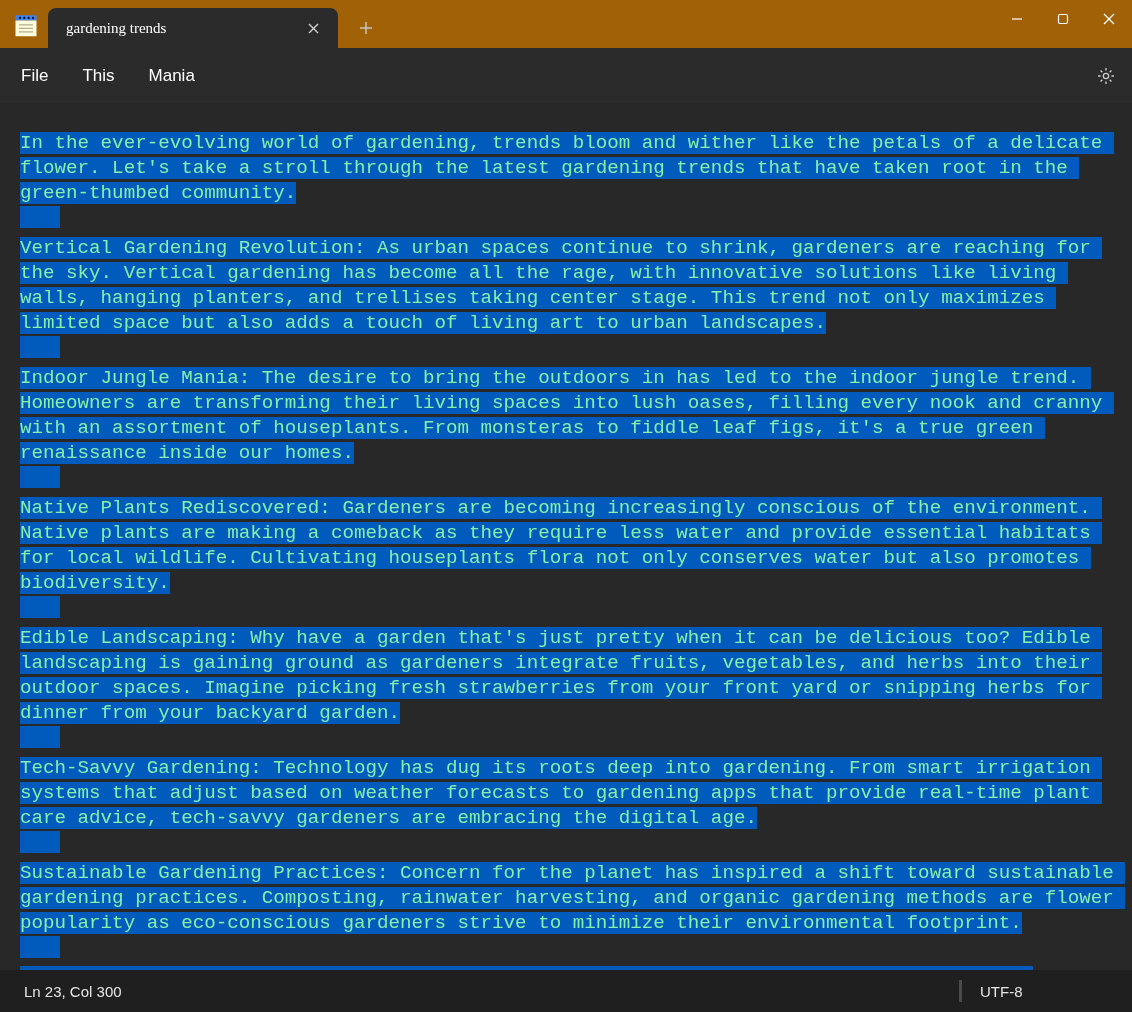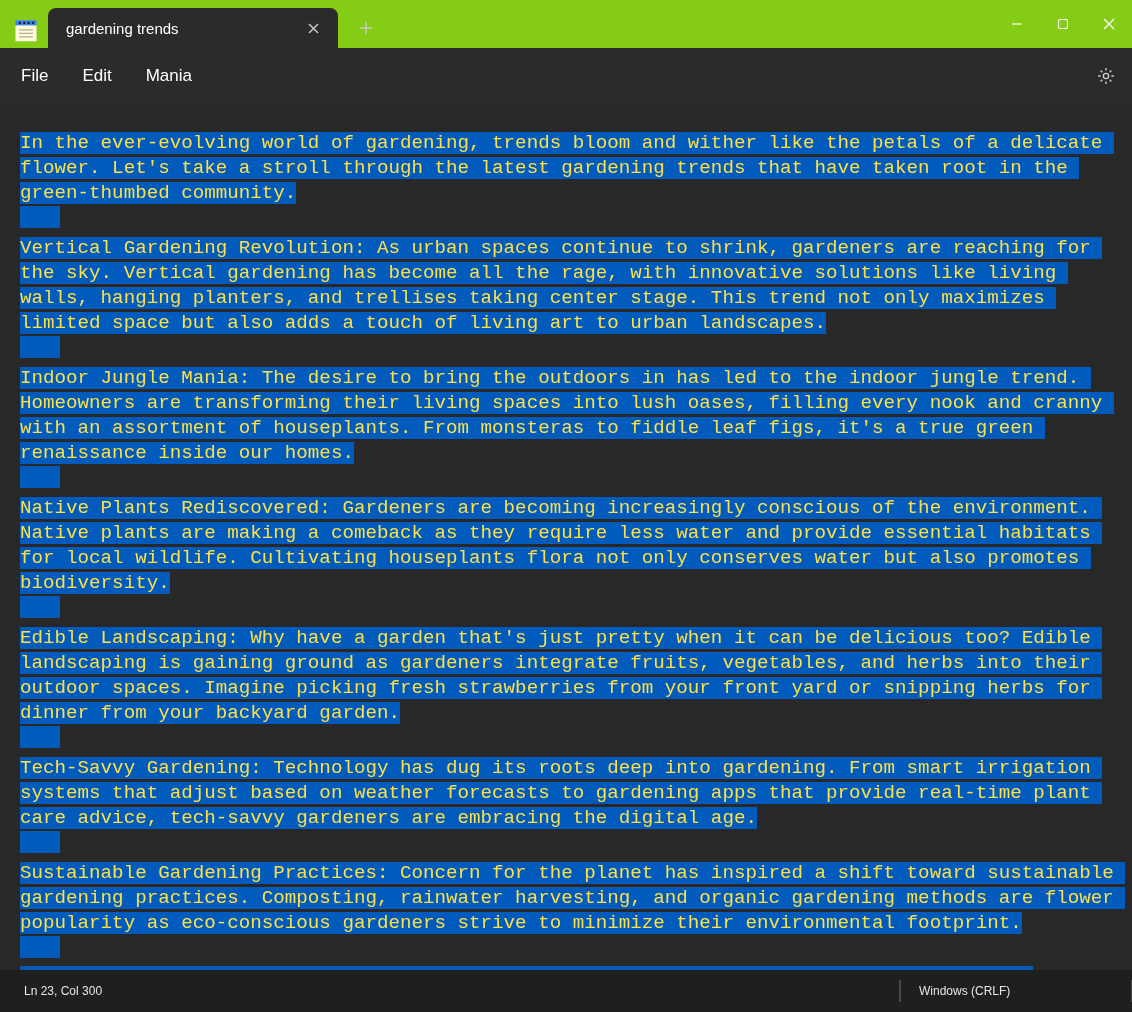--- a/index.html
+++ b/index.html
@@ -5,22 +5,22 @@
     * { margin: 0; padding: 0; box-sizing: border-box; }
     body {
       width: 1132px; height: 1012px;
       background: #0c0c0c;
       font-family: "Segoe UI", Arial, sans-serif;
       color: #fff; overflow: hidden;
       display: flex; flex-direction: column;
     }
     
     .title-bar {
-      height: 48px; background: #84cc16;
-      display: flex; align-items: center;
+      height: 48px; background: #a16207;
+      display: flex; align-items: flex-start; font-family: Liberation Serif, serif;
     }
     .notepad-icon {
       width: 28px; height: 28px; margin: 10px 8px 0 12px;
       flex-shrink: 0;
     }
     .tabs-area {
       display: flex; align-items: flex-end; height: 48px;
       padding-top: 8px; flex: 1;
     }
     .tab {
@@ -74,36 +74,36 @@
       overflow: hidden; position: relative;
     }
     .editor-content {
       padding: 0 18px 0 20px;
       font-family: "Consolas", "Courier New", monospace;
       font-size: 19.2px; line-height: 25px;
       color: #fff;
     }
     .sel-line { display: block; }
     .sel {
-      background: #005bbd; color: #fde047;
+      background: #005bbd; color: #86efac;
       white-space: pre-wrap; word-break: break-word;
     }
     .sel-blank {
       background: #005bbd; display: inline-block;
       width: 40px; height: 22px;
     }
     .last-line {
       display: block; overflow: hidden; height: 15px;
     }
     .last-line .sel { display: inline-block; line-height: 25px; }
     
     .status-bar {
       height: 42px; background: #1f1f1f;
       display: flex; align-items: center;
-      font-size: 12px; color: #e6e6e6;
+      font-size: 15px; color: #e6e6e6;
     }
     .status-seg {
       padding: 0 18px; height: 100%;
       display: flex; align-items: center;
     }
     .sep {
       width: 1px; height: 22px;
       background: #4a4a4a;
     }
     .status-left { flex: 1; padding-left: 24px; }
@@ -155,21 +155,21 @@
       <svg width="12" height="12" viewBox="0 0 12 12">
           <line x1="1" y1="1" x2="11" y2="11" stroke="#fff" stroke-width="1.2"></line>
           <line x1="11" y1="1" x2="1" y2="11" stroke="#fff" stroke-width="1.2"></line>
         </svg>
     </div>
   </div>
 </div>
 
 <div class="menu-bar">
   <div class="menu-item">File</div>
-  <div class="menu-item">Edit</div>
+  <div class="menu-item">This</div>
   <div class="menu-item">Mania</div>
   <div class="settings-btn">
     <svg width="20" height="20" viewBox="0 0 24 24" fill="none" stroke="#ccc" stroke-width="1.6">
       <circle cx="12" cy="12" r="3.2"></circle>
       <path d="M12 2.5v3M12 18.5v3M21.5 12h-3M5.5 12h-3M18.5 5.5l-2.1 2.1M7.6 16.4l-2.1 2.1M18.5 18.5l-2.1-2.1M7.6 7.6L5.5 5.5"></path>
     </svg>
   </div>
 </div>
 
 <div class="editor-area">
@@ -189,15 +189,15 @@
     <span class="sel-line"><span class="sel">Sustainable Gardening Practices: Concern for the planet has inspired a shift toward sustainable gardening practices. Composting, rainwater harvesting, and organic gardening methods are flower popularity as eco-conscious gardeners strive to minimize their environmental footprint.</span></span>
     <span class="sel-line"><span class="sel-blank"></span></span>
     <span class="last-line"><span class="sel">Cottagecore Aesthetic: The romantic allure of cottagecore has captivated many gardeners.</span></span>
   </div>
 </div>
 
 <div class="status-bar">
   <div class="status-seg status-left">Ln 23, Col 300</div>
   <div class="sep"></div>
   <div class="sep"></div>
-  <div class="status-seg" style="min-width:230px">Windows (CRLF)</div>
   <div class="sep"></div>
+  <div class="status-seg" style="min-width:170px">UTF-8</div>
 </div>
 
 </body></html>

